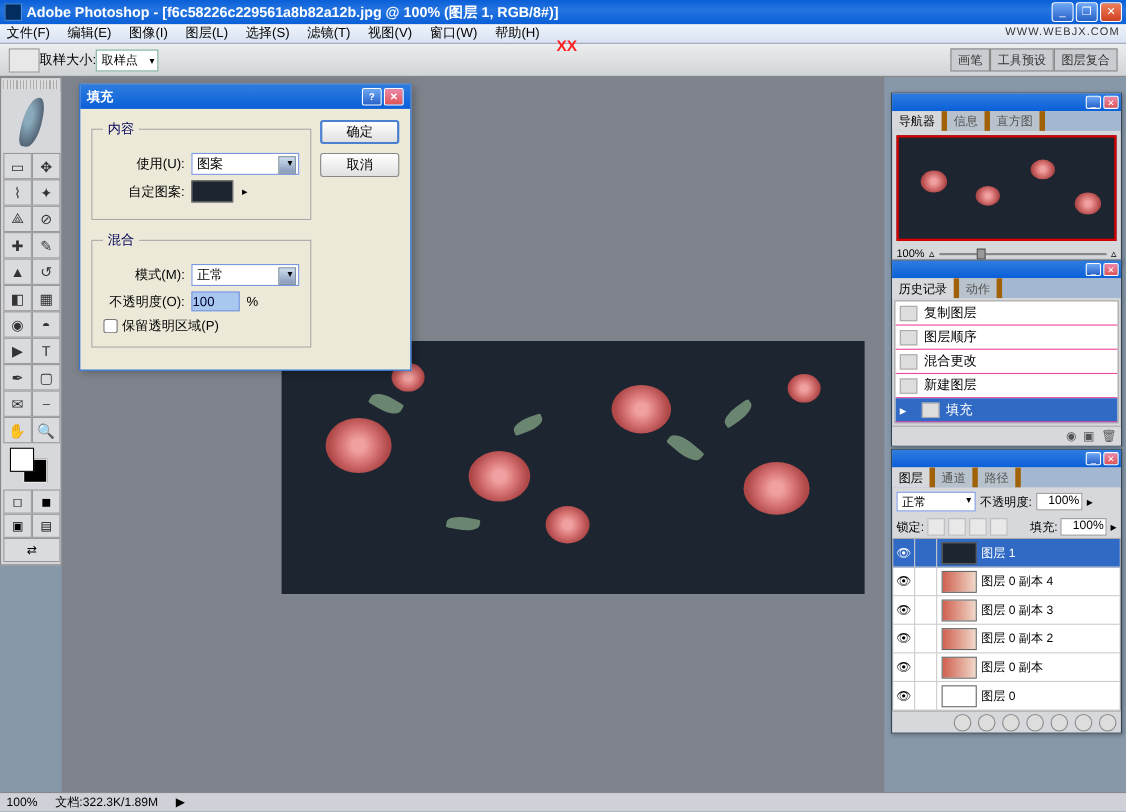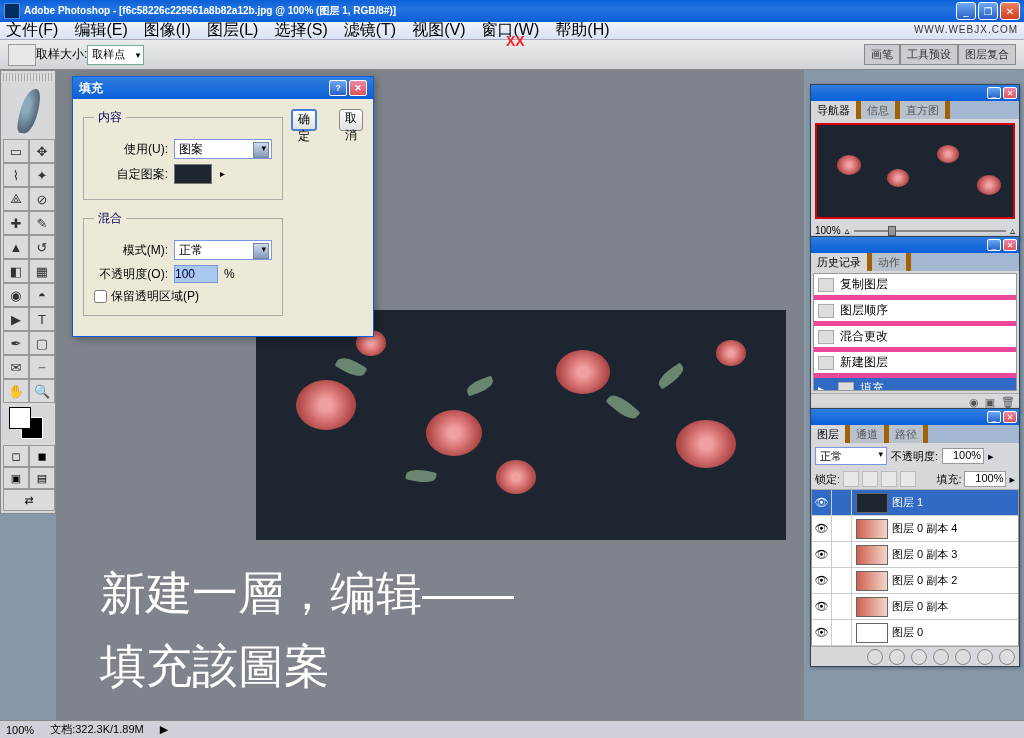--- a/index.html
+++ b/index.html
@@ -1,27 +1,27 @@
 <!DOCTYPE html>
 <html><head>
 <meta charset="utf-8">
 <style>
 * { margin: 0; padding: 0; box-sizing: border-box; font-family: "Microsoft YaHei", SimSun, Arial, sans-serif; }
 body { width: 1024px; height: 738px; background: #8798a9; overflow: hidden; position: relative; font-size: 12px; }
 
 .titlebar { height: 22px; background: linear-gradient(#0a5fd8, #2474e0 40%, #0a5fd8); color: #fff; display: flex; align-items: center; padding: 0 4px; }
 .titlebar .ps-icon { width: 16px; height: 16px; background: #032d5f; border: 1px solid #4a8fe0; margin-right: 4px; }
-.titlebar .title { font-weight: bold; font-size: 10px; }
+.titlebar .title { font-weight: bold; font-size: 13px; }
 .win-btns { position: absolute; right: 4px; top: 2px; display: flex; gap: 2px; }
 .win-btn { width: 20px; height: 18px; background: linear-gradient(#6fa8f5,#2762c8); border: 1px solid #fff; border-radius: 3px; color:#fff; font-size:10px; display:flex; align-items:center; justify-content:center; }
 .win-btn.close { background: linear-gradient(#f0805c,#d04020); }
 .watermark { position:absolute; right:6px; top:24px; font-size:10px; color:#333; letter-spacing:1px; }
 
 .menubar { height: 18px; background: linear-gradient(#f0f4fb,#d8e2f2); display: flex; padding: 0 6px; align-items: center; gap: 16px; color: #000; border-bottom: 1px solid #aab; }
-.menubar span { font-size: 16px; }
+.menubar span { font-size: 12px; }
 
 .optbar { height: 30px; background: linear-gradient(#ecedee,#d0d3d7); border-bottom: 1px solid #888; display: flex; align-items: center; padding: 0 8px; gap: 0; }
 .opt-tool { width: 28px; height: 22px; border: 1px solid #999; background: #e8e8e8; }
 .opt-label { font-size: 12px; }
 .opt-combo { height: 20px; border: 1px solid #7a9; background:#fff; padding:0 18px 0 4px; font-size:11px; display:flex; align-items:center; position:relative; }
 .opt-combo::after { content:"▾"; position:absolute; right:3px; font-size:9px; }
 .opt-tabs { position:absolute; right:8px; top:44px; display:flex; gap:0; }
 .opt-tab { background:#c9ccd0; border:1px solid #888; padding:2px 6px; font-size:11px; color:#333; }
 
 .toolbox { position: absolute; left: 0; top: 70px; width: 56px; background: #d6d8dc; border: 1px solid #888; padding: 2px; }
@@ -55,41 +55,41 @@
 .fld-row { display:flex; align-items:center; margin:5px 0; gap:6px; font-size:12px; }
 .fld-row label { text-align:right; width:74px; }
 .dd { flex:1; height:20px; border:1px solid #7a96df; background:#fff; padding:0 16px 0 4px; font-size:12px; display:flex; align-items:center; position:relative; }
 .dd::after { content:""; position:absolute; right:2px; top:2px; width:14px; height:14px; background:linear-gradient(#cde,#89b); border:1px solid #789; }
 .dd::before { content:"▾"; position:absolute; right:5px; top:3px; font-size:9px; z-index:1; }
 .pattern-sw { width:38px; height:20px; background:#1c2530; border:1px solid #777; position:relative; }
 .pattern-sw::after{ content:"▸"; position:absolute; right:-14px; top:3px; font-size:10px; }
 .numbox { width:44px; height:18px; border:1px solid #7a96df; background:#a8c8f0; color:#003; text-align:left; font-size:12px; }
 .chk { display:flex; align-items:center; gap:4px; font-size:12px; margin-top:4px; }
 .chk input { width:13px; height:13px; }
-.dlg-btns-col { width:72px; display:flex; flex-direction:row; gap:22px; }
+.dlg-btns-col { width:72px; display:flex; flex-direction:column; gap:8px; }
 .dlg-button { height:22px; border:1px solid #888; background:linear-gradient(#fff,#e0e0e0); font-size:12px; border-radius:3px; }
 .dlg-button.default { border:2px solid #4a80d0; }
 
 .panel { position:absolute; right:4px; background:#d6d8dc; border:1px solid #345; box-shadow:1px 1px 4px rgba(0,0,0,0.3); }
 .panel .ptitle { height:16px; background:linear-gradient(#2f7de0,#0a5fd8); display:flex; justify-content:flex-end; align-items:center; padding:0 2px; gap:2px; }
 .pbtn { width:14px; height:12px; background:linear-gradient(#6fa8f5,#2762c8); border:1px solid #fff; border-radius:2px; font-size:8px; color:#fff; display:flex; align-items:center; justify-content:center; }
 .pbtn.close { background:linear-gradient(#e8a,#d55); }
 .ptabs { display:flex; height:18px; background:#a3b8d0; }
 .ptab { padding:2px 6px; font-size:11px; background:#d6d8dc; border-right:5px solid #a16207; }
 .ptab.inactive { background:#b8c2cc; color:#555; }
 
 .nav-panel { top:84px; width:210px; }
 .nav-preview { margin:4px; height:96px; background:#1c2530; border:2px solid #d00; position:relative; overflow:hidden; }
 .nav-slider { display:flex; align-items:center; padding:2px 4px; gap:4px; font-size:10px; }
 .nav-slider .track { flex:1; height:2px; background:#888; position:relative; }
 .nav-slider .thumb { position:absolute; left:20%; top:-4px; width:8px; height:10px; background:#999; border:1px solid #555; }
 
 .hist-panel { top:236px; width:210px; }
 .hist-list { background:#fff; border:1px solid #999; margin:2px; max-height:118px; overflow:hidden; }
-.hist-item { display:flex; align-items:center; padding:2px 4px; gap:6px; font-size:12px; border-bottom:5px solid #ec4899; }
+.hist-item { display:flex; align-items:center; padding:2px 4px; gap:6px; font-size:12px; border-bottom:1px solid #ec4899; }
 .hist-item .hicon { width:16px; height:14px; background:#ddd; border:1px solid #aaa; }
 .hist-item.sel { background:#316ac5; color:#fff; }
 .panel-foot { height:18px; background:#d6d8dc; border-top:1px solid #aaa; display:flex; justify-content:flex-end; align-items:center; padding:0 4px; gap:6px; font-size:11px; color:#555; }
 
 .layer-panel { top:408px; width:210px; }
 .layer-opts { display:flex; align-items:center; padding:4px; gap:4px; font-size:11px; }
 .layer-opts .dd2 { width:72px; height:18px; border:1px solid #7a96df; background:#fff; position:relative; padding:1px 4px; }
 .layer-opts .dd2::after { content:"▾"; position:absolute; right:3px; font-size:9px; }
 .numfield { width:42px; height:16px; border:1px solid #999; background:#fff; text-align:right; padding:0 2px; font-size:11px; }
 .lock-row { display:flex; align-items:center; padding:2px 4px; gap:3px; font-size:11px; border-bottom:1px solid #aaa; }
@@ -201,24 +201,20 @@
     <div class="rose pink" style="left:300px;top:40px;width:54px;height:44px"></div>
     <div class="rose pink" style="left:420px;top:110px;width:60px;height:48px"></div>
     <div class="rose pink" style="left:240px;top:150px;width:40px;height:34px"></div>
     <div class="rose pink" style="left:100px;top:20px;width:30px;height:26px"></div>
     <div class="rose pink" style="left:460px;top:30px;width:30px;height:26px"></div>
     <div class="leaf" style="left:80px;top:50px;width:30px;height:14px;transform:rotate(30deg)"></div>
     <div class="leaf" style="left:210px;top:70px;width:28px;height:12px;transform:rotate(-20deg)"></div>
     <div class="leaf" style="left:350px;top:90px;width:34px;height:14px;transform:rotate(40deg)"></div>
     <div class="leaf" style="left:150px;top:160px;width:30px;height:12px;transform:rotate(10deg)"></div>
     <div class="leaf" style="left:400px;top:60px;width:30px;height:12px;transform:rotate(-35deg)"></div>
-  </div>
-  <div class="annotation">
-    <div>新建一層，编辑——</div>
-    <div>填充該圖案</div>
   </div>
 </div>
 
 <div class="dialog">
   <div class="dlg-title">
     <span>填充</span>
     <div class="dlg-btns">
       <div class="dlg-btn help">?</div>
       <div class="dlg-btn">✕</div>
     </div>

